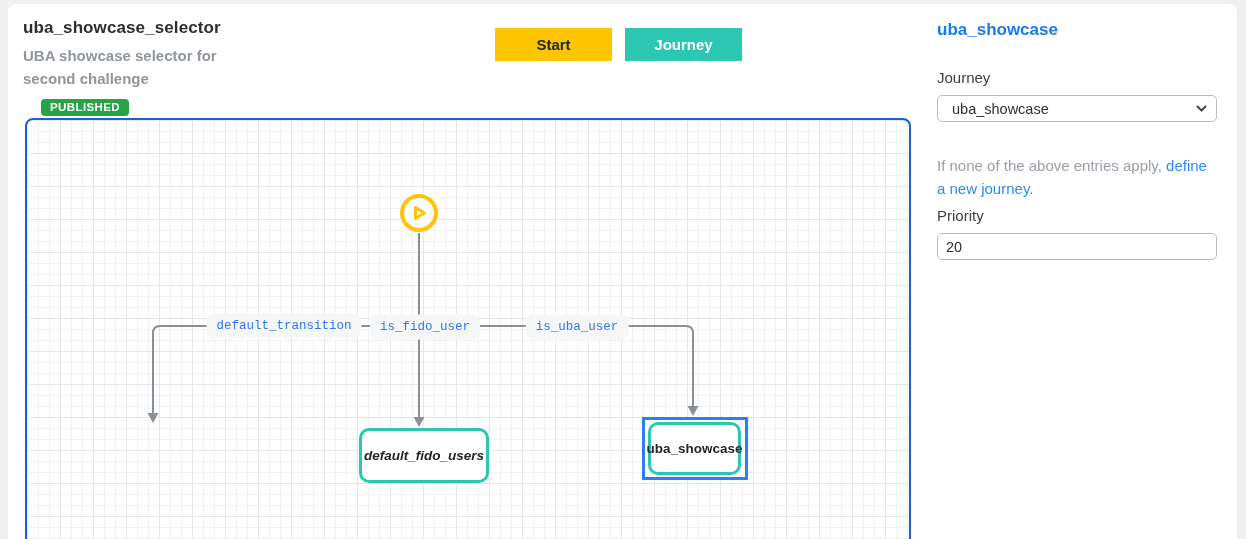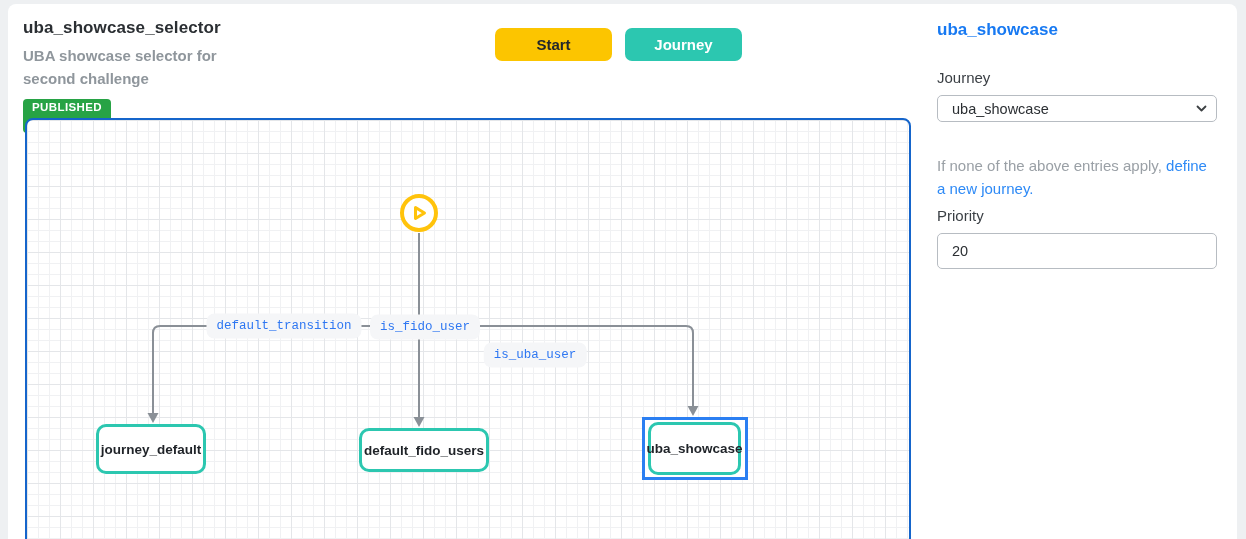--- a/index.html
+++ b/index.html
@@ -6,27 +6,27 @@
   html,body { width:1246px; height:539px; overflow:hidden;
     font-family:"Liberation Sans","DejaVu Sans",sans-serif;
     background:#eef0f2; }
   .card { position:absolute; left:8px; top:4px; width:1229px; height:535px;
     background:#ffffff; border-radius:8px 8px 0 0; overflow:hidden; }
 
   
   .hdr { position:absolute; left:15px; top:14px; width:270px; }
   .hdr-title { font-size:17px; font-weight:700; color:#2b2f33; letter-spacing:.1px; }
   .hdr-desc { margin-top:6px; width:248px; font-size:15px; line-height:1.55; color:#8f969c;font-weight:bold; }
-  .badge { display:inline-block; margin-top:8px; padding:2px 9px 20px;
+  .badge { display:inline-block; margin-top:8px; padding:2px 9px 3px;
     background:#27a345; color:#fff; font-size:11.5px; font-weight:700;
-    letter-spacing:.4px; border-radius:4px; }
+    letter-spacing:.4px; border-radius:4px;margin-left:18px; }
 
   
   .btn { position:absolute; top:24px; width:117px; height:33px; border:none;
-    border-radius:7px; font-family:inherit; font-size:15px; font-weight:700;
+    border-radius:0; font-family:inherit; font-size:15px; font-weight:700;
     cursor:pointer; }
   .btn-start { left:487px; background:#fcc500; color:#23272b; }
   .btn-journey { left:617px; background:#2cc7b0; color:#ffffff; }
 
   
   .canvas { position:absolute; left:17px; top:114px; width:886px; height:425px;
     border:2px solid #1565cb; border-radius:8px 8px 0 0; background:#ffffff;
     background-image:
       linear-gradient(#e4e6e9 1px, transparent 1px),
       linear-gradient(90deg, #e4e6e9 1px, transparent 1px),
@@ -42,21 +42,21 @@
 
   .edge-pill { position:absolute; transform:translate(-50%,-50%);
     background:#f5f6f8; border-radius:8px; padding:5px 10px 6px;
     font-size:12.5px; color:#2e77f2; white-space:nowrap; cursor:pointer;font-family:Liberation Mono, monospace; }
 
   .node { position:absolute; background:#ffffff; border:3px solid #2cc7b0;
     border-radius:10px; display:flex; align-items:center; justify-content:center;
     font-size:13.5px; font-weight:700; color:#1f2328; cursor:pointer;
     white-space:nowrap; }
   .node-left   { left:69px;  top:304px; width:110px; height:50px; }
-  .node-center { left:332px; top:308px; width:130px; height:44px; }
+  .node-center { left:332px; top:308px; width:130px; height:55px;font-style:italic; }
   .selection-box { position:absolute; left:615px; top:297px; width:106px;
     height:63px; border:3px solid #2b7ff2; background:#ffffff; cursor:pointer; }
   .node-right { position:absolute; left:3px; top:2px; right:4px; bottom:2px;
     width:auto; height:auto; }
 
   
   .panel { position:absolute; left:929px; top:0; width:282px; height:100%; }
   .panel-title { position:absolute; left:0; top:16px; font-size:17px;
     font-weight:700; color:#1779f2; }
   .field-label { position:absolute; left:0; font-size:15px; color:#3a3f44; }
@@ -64,23 +64,23 @@
   .lbl-priority { top:203px; }
   .select-wrap { position:absolute; left:0; top:91px; width:280px; height:27px; }
   .journey-select { width:100%; height:100%; appearance:none; -webkit-appearance:none;
     border:1px solid #b7bcc2; border-radius:5px; background:#ffffff;
     font-family:inherit; font-size:14.5px; color:#2b2f33; padding:0 28px 0 14px;
     cursor:pointer; }
   .select-chevron { position:absolute; right:9px; top:7px; pointer-events:none; }
   .hint { position:absolute; left:0; top:150px; width:282px; font-size:15px;
     line-height:1.55; color:#9aa0a6; }
   .hint a { color:#2e8af6; text-decoration:none; cursor:pointer; }
-  .priority-input { position:absolute; left:0; top:229px; width:280px; height:36px;
+  .priority-input { position:absolute; left:0; top:229px; width:280px; height:27px;
     border:1px solid #b7bcc2; border-radius:5px; font-family:inherit;
-    font-size:14.5px; color:#2b2f33; padding:0 14px; background:#fff; }
+    font-size:14.5px; color:#2b2f33; padding:0 8px; background:#fff; }
 </style>
 </head>
 <body>
 
 <div class="card">
 
   <div class="hdr">
     <div class="hdr-title">uba_showcase_selector</div>
     <div class="hdr-desc">UBA showcase selector for second challenge</div>
     <span class="badge">PUBLISHED</span>
@@ -105,23 +105,22 @@
     </svg>
 
     <div class="start-node">
       <svg width="24" height="24" viewBox="0 0 24 24">
         <path d="M8.5 6.5 L17.5 12 L8.5 17.5 Z" fill="none" stroke="#ffc30b" stroke-width="3" stroke-linejoin="round"></path>
       </svg>
     </div>
 
     <div class="edge-pill" style="left:257px; top:206px;">default_transition</div>
     <div class="edge-pill" style="left:398px; top:207px;">is_fido_user</div>
-    <div class="edge-pill" style="left:508px; top:207px;margin-top:28px;">is_uba_user</div>
+    <div class="edge-pill" style="left:550px; top:207px;">is_uba_user</div>
 
-    <div class="node node-left">journey_default</div>
     <div class="node node-center">default_fido_users</div>
     <div class="selection-box">
       <div class="node node-right">uba_showcase</div>
     </div>
   </div>
 
   <div class="panel">
     <div class="panel-title">uba_showcase</div>
 
     <div class="field-label lbl-journey">Journey</div>

